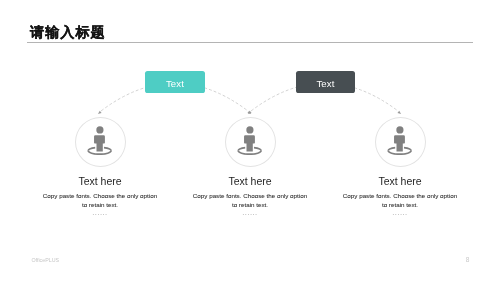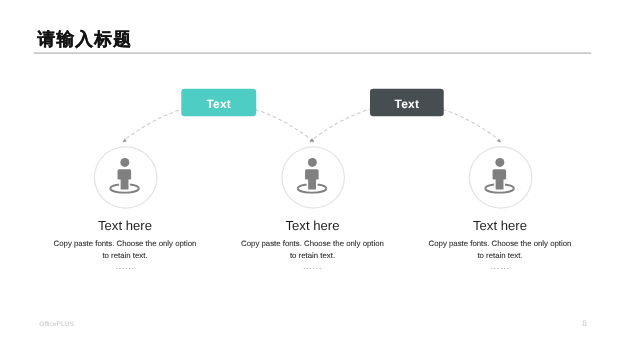--- a/index.html
+++ b/index.html
@@ -19,21 +19,21 @@
   .person{position:absolute;left:86px;top:8px;}
 
   .h3{position:absolute;top:59px;left:0;width:200px;font-size:10.5px;font-weight:normal;
       color:#1f1f1f;line-height:1;}
   .body{position:absolute;top:75.4px;left:41px;width:118px;font-size:6.25px;color:#2b2b2b;
         line-height:8.7px;-webkit-text-stroke:0.06px #2b2b2b;}
   .dots{position:absolute;top:92px;left:0;width:200px;font-size:7.6px;color:#9e9e9e;
         letter-spacing:0.45px;line-height:1;}
 
   .box{position:absolute;top:71.4px;height:22.1px;border-radius:2.6px;color:#fff;
-       font-size:9.6px;font-weight:bold;display:flex;align-items:center;justify-content:center;
+       font-size:9.6px;font-weight:normal;display:flex;align-items:center;justify-content:center;
        letter-spacing:0.15px;padding-top:1.2px;box-sizing:border-box;}
   .box-teal{left:145px;width:60px;background:#4ecdc4;}
   .box-dark{left:295.7px;width:59.6px;background:#474e52;}
 
   .foot-left{position:absolute;left:31.4px;top:256.5px;font-size:5.3px;color:#c6c6c6;letter-spacing:0.02px;}
   .foot-right{position:absolute;left:465.8px;top:257.4px;font-size:6.6px;color:#c9c9c9;line-height:1;}
 </style>
 </head>
 <body>
 

